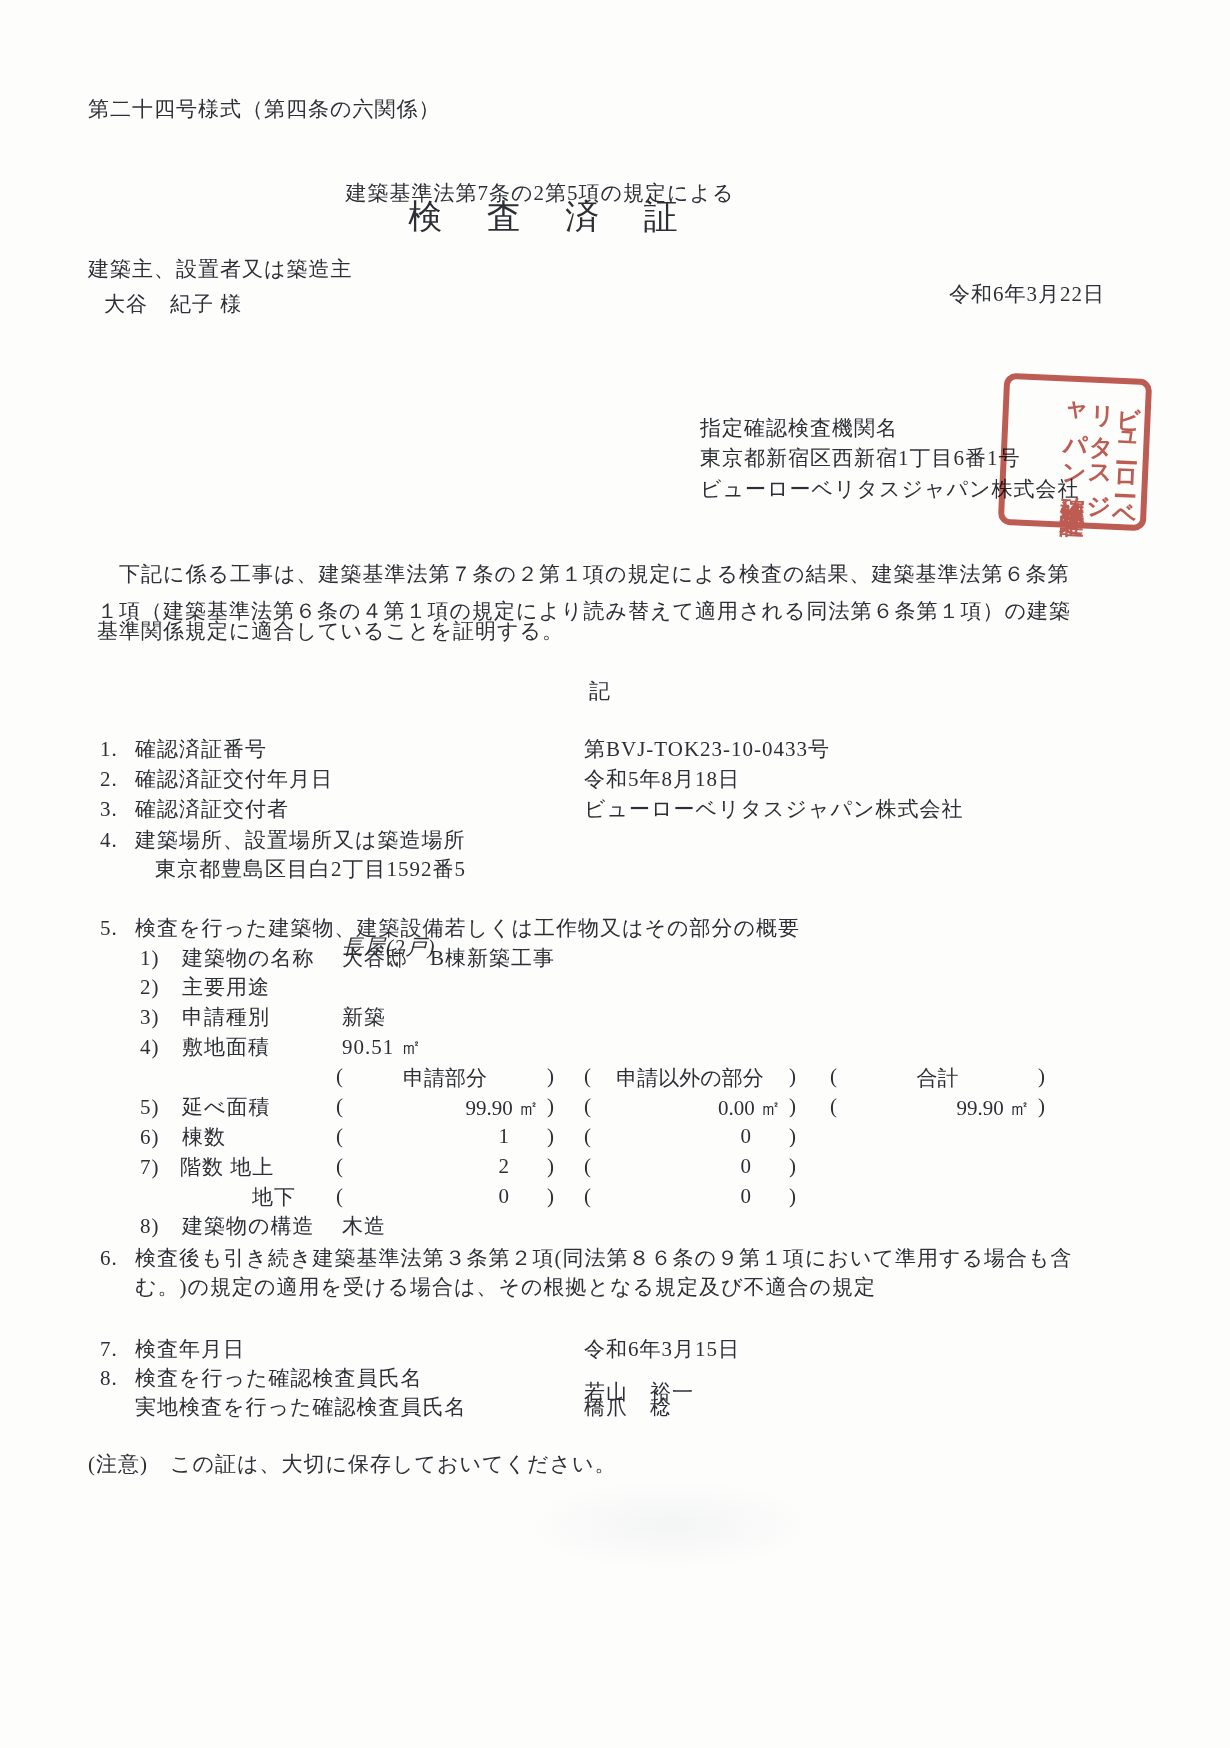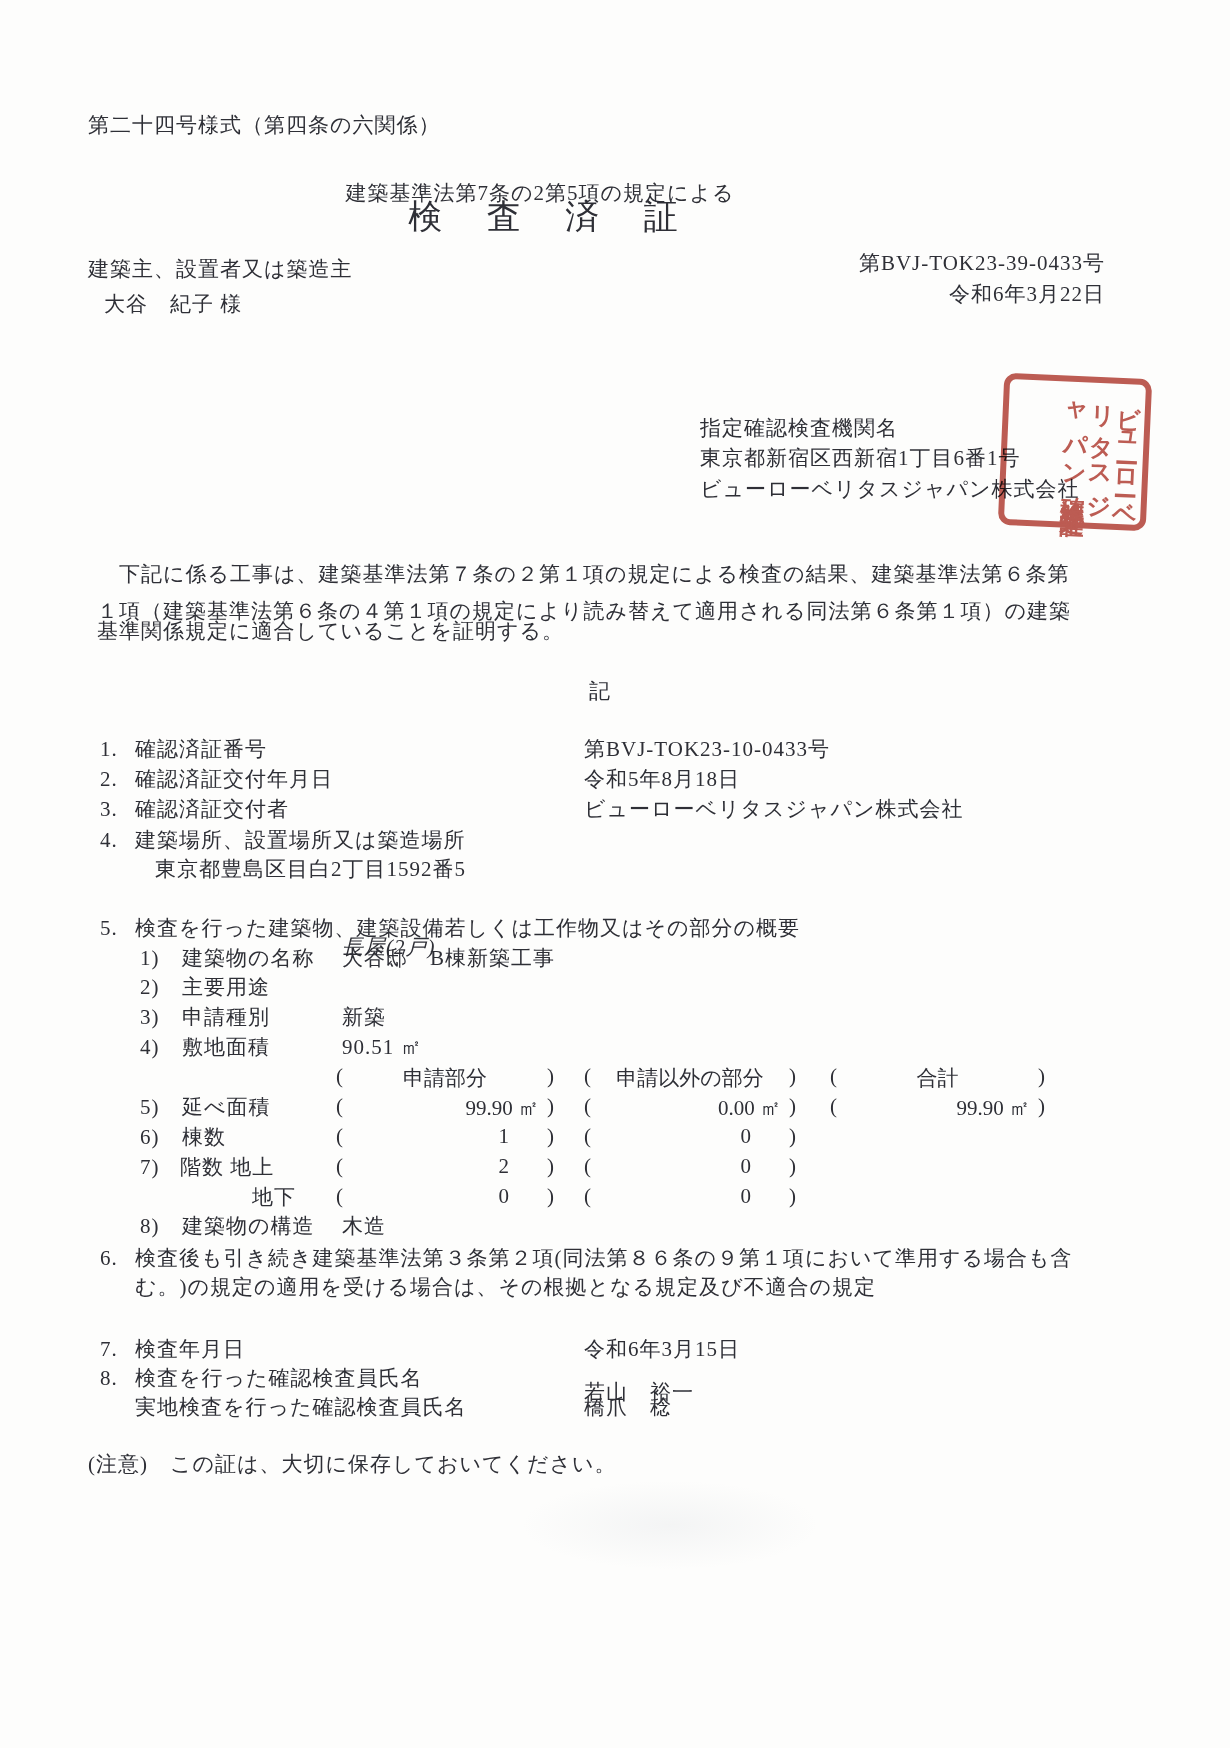--- a/index.html
+++ b/index.html
@@ -31,28 +31,27 @@
   .bleed {
     position:absolute; left:520px; top:1480px; width:300px; height:90px;
     background:radial-gradient(ellipse at center, rgba(160,168,180,0.10), rgba(160,168,180,0) 70%);
   }
 </style>
 </head>
 <body>
 
 <div class="page">
 
-  <div class="ln" style="left:88px; top:112px;">第二十四号様式（第四条の六関係）</div>
+  <div class="ln" style="left:88px; top:96px;">第二十四号様式（第四条の六関係）</div>
   <div class="ln center" style="left:0; top:180px; width:1080px;">建築基準法第7条の2第5項の規定による</div>
   <div class="ln center title" style="left:0; top:204px; width:1104px;">検 査 済 証</div>
 
   <div class="ln" style="left:88px; top:256px;">建築主、設置者又は築造主</div>
   <div class="ln" style="left:104px; top:291px;">大谷　紀子 様</div>
 
-  <div class="ln rightblock" style="left:700px; top:250px; width:405px;">第BVJ-TOK23-39-0433号</div>
   <div class="ln rightblock" style="left:700px; top:281px; width:405px;">令和6年3月22日</div>
 
   <div class="ln" style="left:700px; top:415px;">指定確認検査機関名</div>
   <div class="ln" style="left:700px; top:445px;">東京都新宿区西新宿1丁目6番1号</div>
   <div class="ln" style="left:700px; top:476px;">ビューローベリタスジャパン株式会社</div>
 
   <div class="stamp">ビューローベリタスジャパン確認検査之証</div>
 
   <div class="ln" style="left:97px; top:561px;">　下記に係る工事は、建築基準法第７条の２第１項の規定による検査の結果、建築基準法第６条第</div>
   <div class="ln" style="left:97px; top:590px;margin-top:8px;">１項（建築基準法第６条の４第１項の規定により読み替えて適用される同法第６条第１項）の建築</div>

